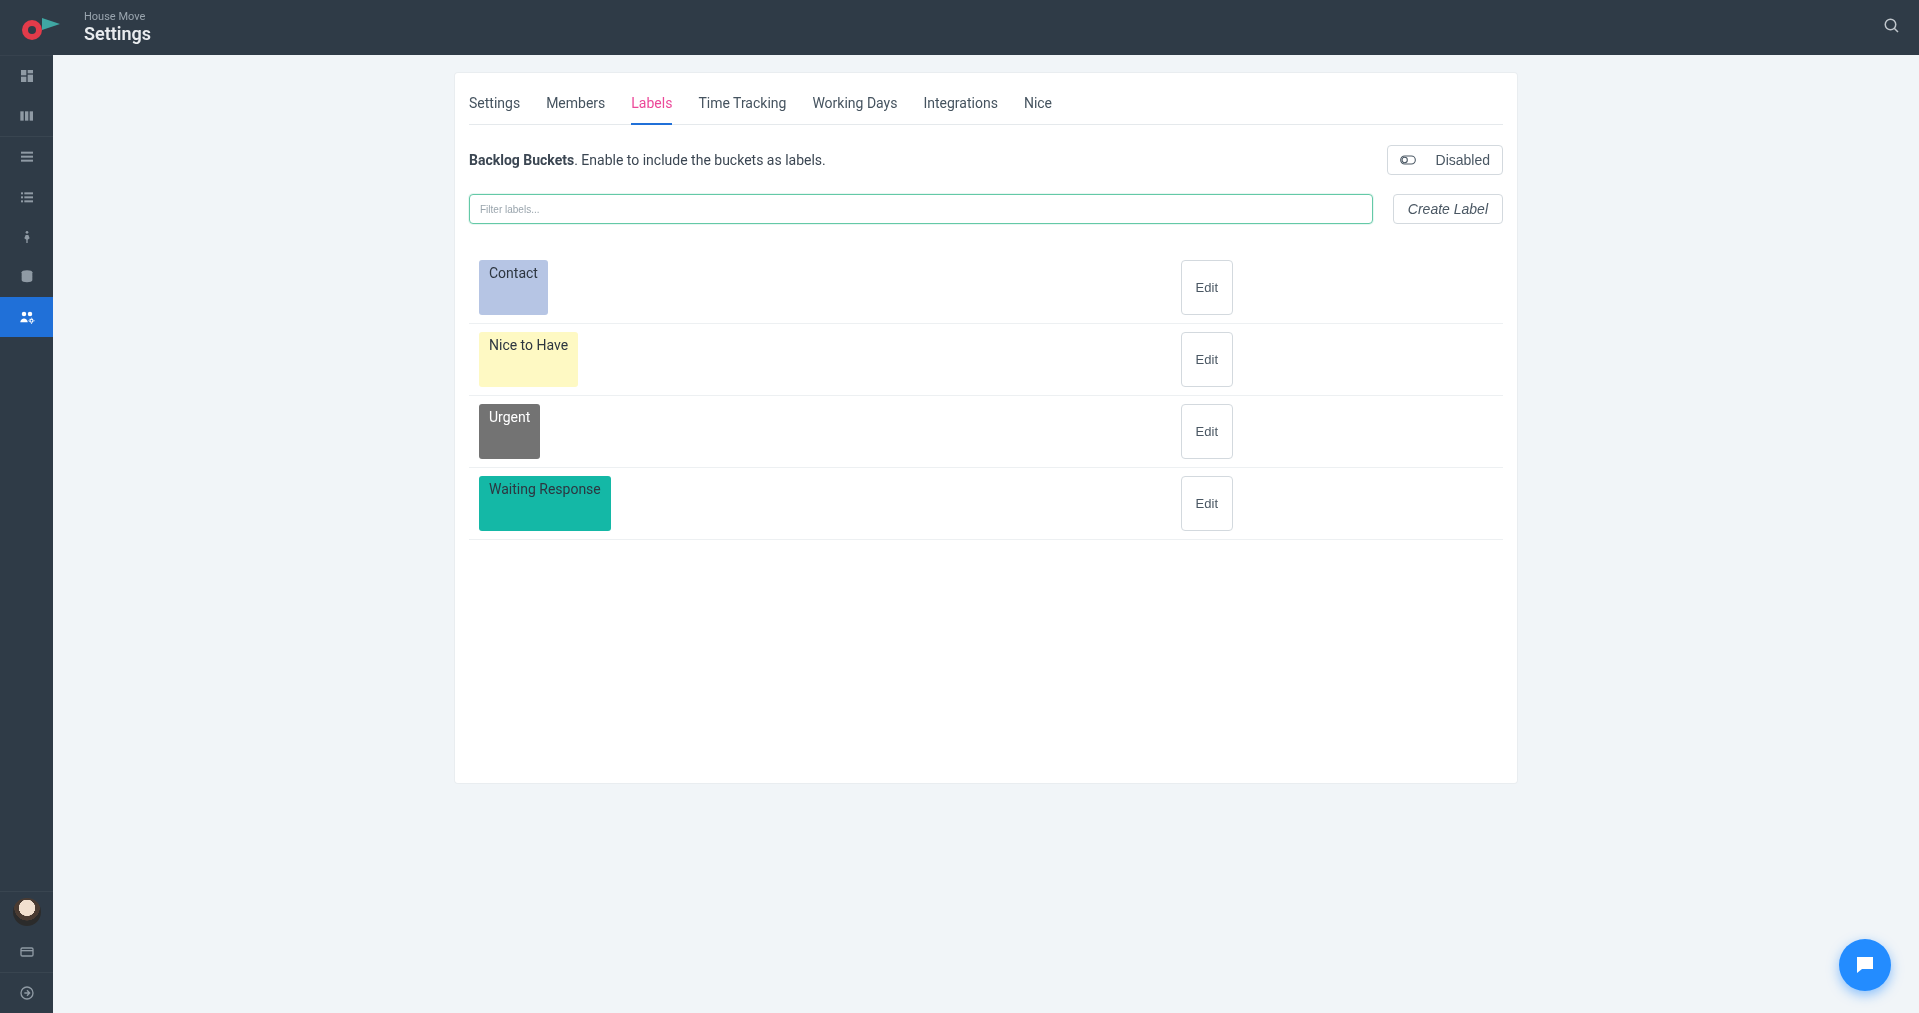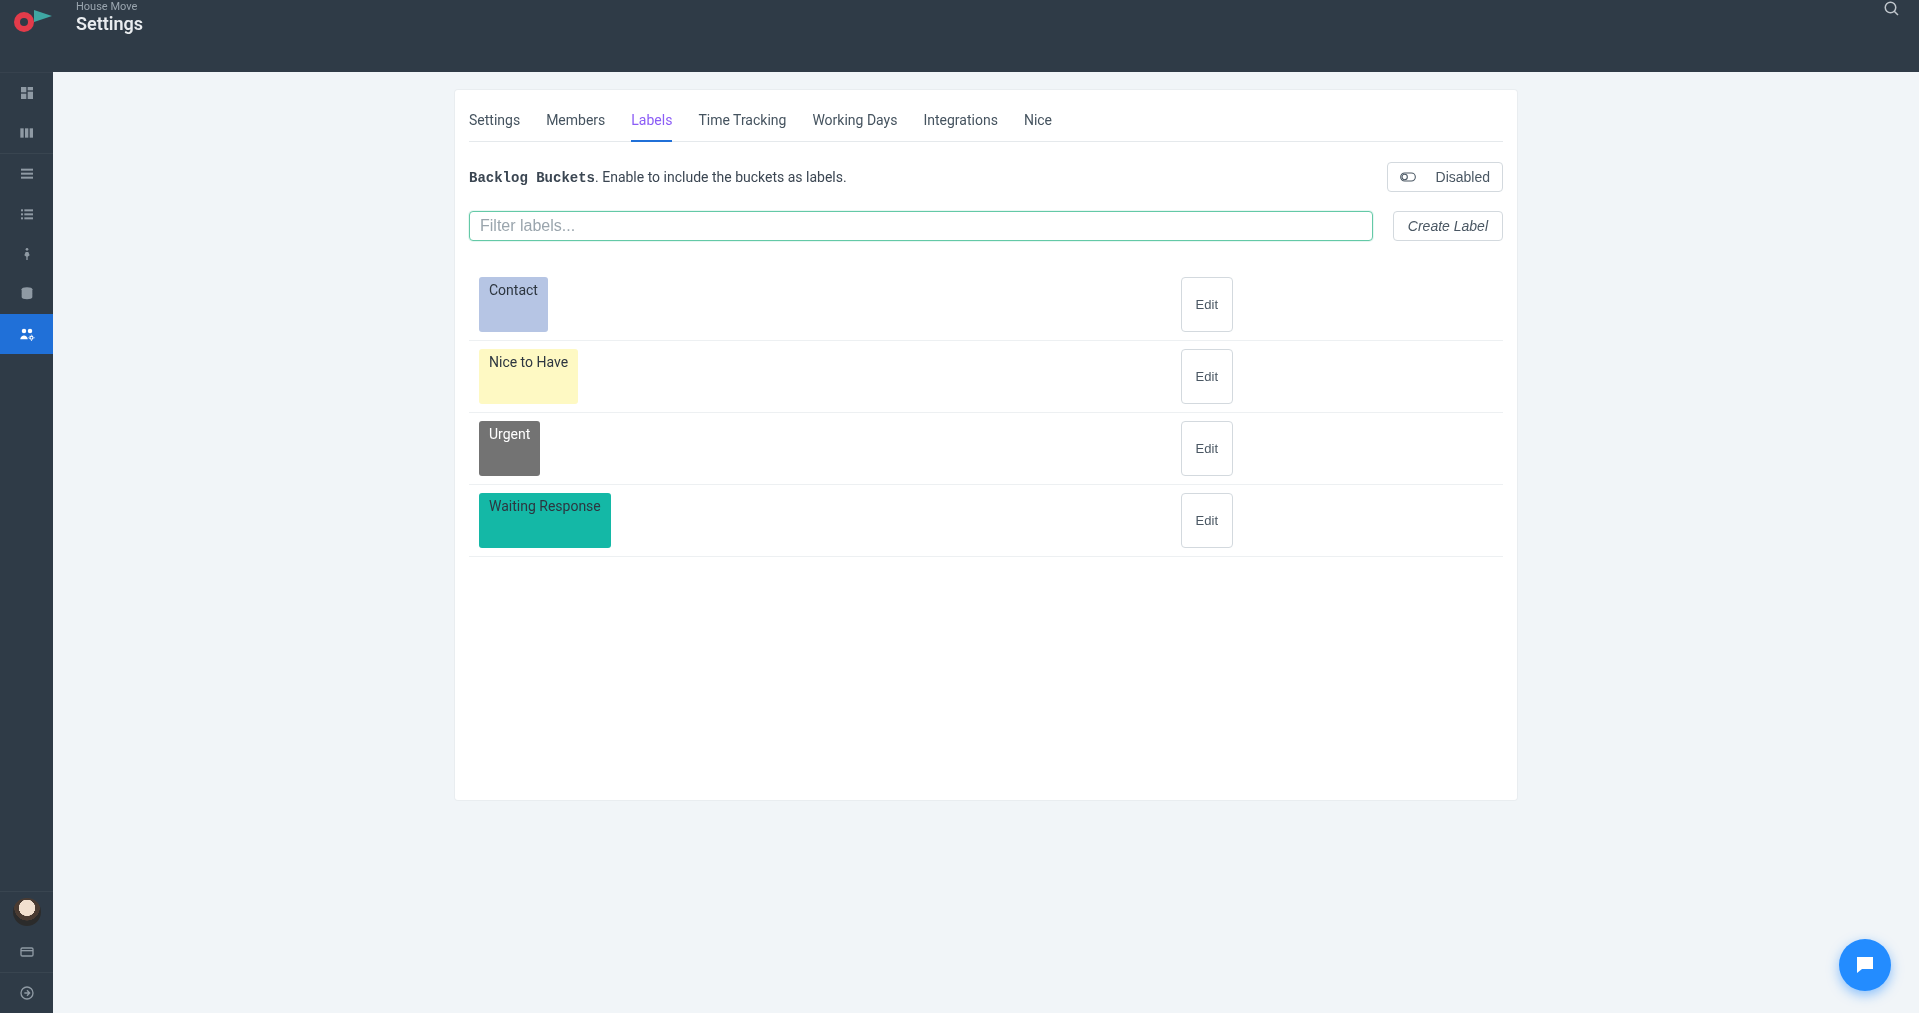--- a/index.html
+++ b/index.html
@@ -1,24 +1,24 @@
 <!DOCTYPE html>
 <html><head>
 <meta charset="utf-8">
 <style>
 * { box-sizing: border-box; margin: 0; padding: 0; }
 html, body { height: 100%; font-family: -apple-system, BlinkMacSystemFont, "Segoe UI", Roboto, "Helvetica Neue", Arial, sans-serif; }
 body { background: #f1f5f8; display: flex; flex-direction: column; overflow: hidden; }
 
 
 .topbar {
-  height: 72px;
+  height: 55px;
   background: #2f3b47;
-  display: flex; 
-  padding: 0 18px 0 12px;
+  display: flex; align-items: center;
+  padding: 0 18px 0 20px;
   color: #fff;
 }
 .topbar .logo { width: 40px; height: 40px; display:flex; align-items:center; }
 .topbar .title-block { margin-left: 24px; line-height: 1.2; }
 .topbar .project-name { font-size: 11px; color: #9aa5af; font-weight: 400; }
 .topbar .page-title   { font-size: 18px; font-weight: 600; color: #e9ecef; }
 .topbar .spacer { flex: 1; }
 .search-icon { color: #c0c6cc; cursor: pointer; }
 
 
@@ -56,40 +56,40 @@
   box-shadow: 0 0 0 1px rgba(0,0,0,.03);
   padding: 0 14px 40px;
 }
 
 
 .tabs { display: flex; gap: 26px; border-bottom: 1px solid #e5e9ec; padding-top: 22px; }
 .tab {
   padding: 0 0 12px; font-size: 14px; color: #45535f; cursor: pointer;
   border-bottom: 2px solid transparent; margin-bottom: -1px;
 }
-.tab.active { color: #8b5cf6; border-bottom-color: #2070d8; }
+.tab.active { color: #ec4899; border-bottom-color: #2070d8; }
 
 
 .bucket-row { display: flex; align-items: center; padding: 20px 0 4px; }
 .bucket-text { font-size: 14px; color: #3b4652; }
-.bucket-text strong { font-weight: 700; font-family: Liberation Mono, monospace; }
+.bucket-text strong { font-weight: 700; }
 .bucket-row .spacer { flex:1; }
 .toggle-disabled {
   border: 1px solid #d3d9de; background:#fff; color:#4a5763;
   border-radius: 4px; padding: 6px 12px; font-size: 14px; cursor:pointer;
   display:inline-flex; align-items:center; gap:20px;
 }
 .toggle-svg { width:16px; height:10px; }
 
 
 .filter-row { display:flex; gap:20px; margin-top: 15px; align-items:center; }
 .filter-input {
   flex:1; height: 30px;
   border: 1px solid #64c9a7; border-radius: 4px;
-  padding: 0 10px; font-size: 16px; color:#333; outline:none;
+  padding: 0 10px; font-size: 10px; color:#333; outline:none;
   box-shadow: 0 0 0 1px rgba(100,201,167,.15);
 }
 .filter-input::placeholder { color:#9aa5ad; }
 .create-btn {
   border:1px solid #d3d9de; background:#fff; color:#4a5763;
   border-radius:4px; padding:6px 14px; font-size:14px; cursor:pointer;font-style:italic;
 }
 
 
 .label-list { margin-top: 28px; }

